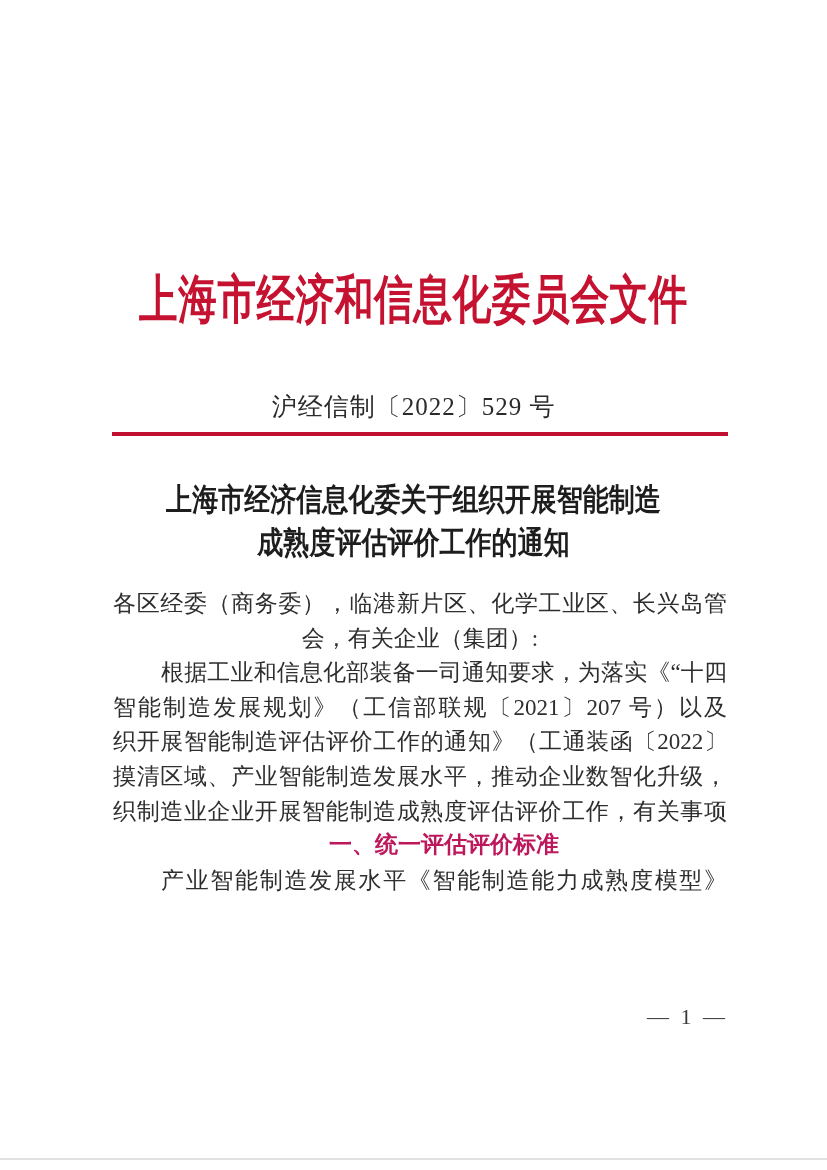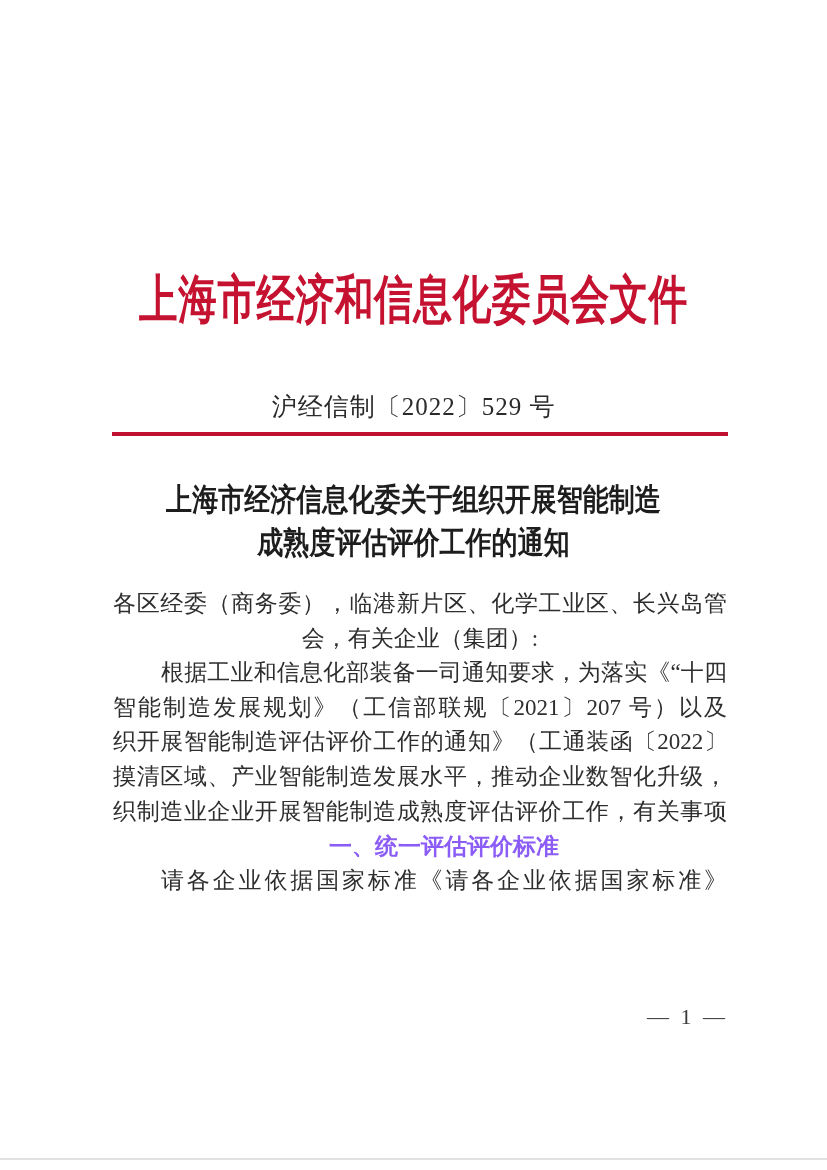--- a/index.html
+++ b/index.html
@@ -80,23 +80,23 @@
   .ln.j {
     white-space: normal;
     text-align: justify;
     text-align-last: justify;
     overflow: hidden;
   }
   .ln.ind {
     text-indent: 48px;
   }
   .ln.head {
-    font-family: Liberation Sans, sans-serif;
+    font-family: Liberation Mono, monospace;
     font-weight: 700;
-    color: #8b5cf6;
+    color: #be185d;
   }
   .page-number {
     position: absolute;
     top: 1004px;
     right: 99px;
     font-size: 22px;
     line-height: 26px;
     color: #3a3a3a;
     letter-spacing: 3px;
     white-space: nowrap;
@@ -129,20 +129,20 @@
 
   <div class="body-block">
     <div class="ln j">各区经委（商务委），临港新片区、化学工业区、长兴岛管理委员</div>
     <div class="ln">会，有关企业（集团）:</div>
     <div class="ln j ind">根据工业和信息化部装备一司通知要求，为落实《“十四五”</div>
     <div class="ln j">智能制造发展规划》（工信部联规〔2021〕207 号）以及《关于组</div>
     <div class="ln j">织开展智能制造评估评价工作的通知》（工通装函〔2022〕36 号），</div>
     <div class="ln j">摸清区域、产业智能制造发展水平，推动企业数智化升级，现组</div>
     <div class="ln j">织制造业企业开展智能制造成熟度评估评价工作，有关事项通知</div>
     <div class="ln head ind">一、统一评估评价标准</div>
-    <div class="ln j ind">请各企业依据国家标准《请各企业依据国家标准》</div>
+    <div class="ln j ind">产业智能制造发展水平《智能制造能力成熟度模型》</div>
   </div>
 
   <div class="page-number">— 1 —</div>
 
   <div class="scan-edge-bottom"></div>
 
 </div>
 
 </body></html>

